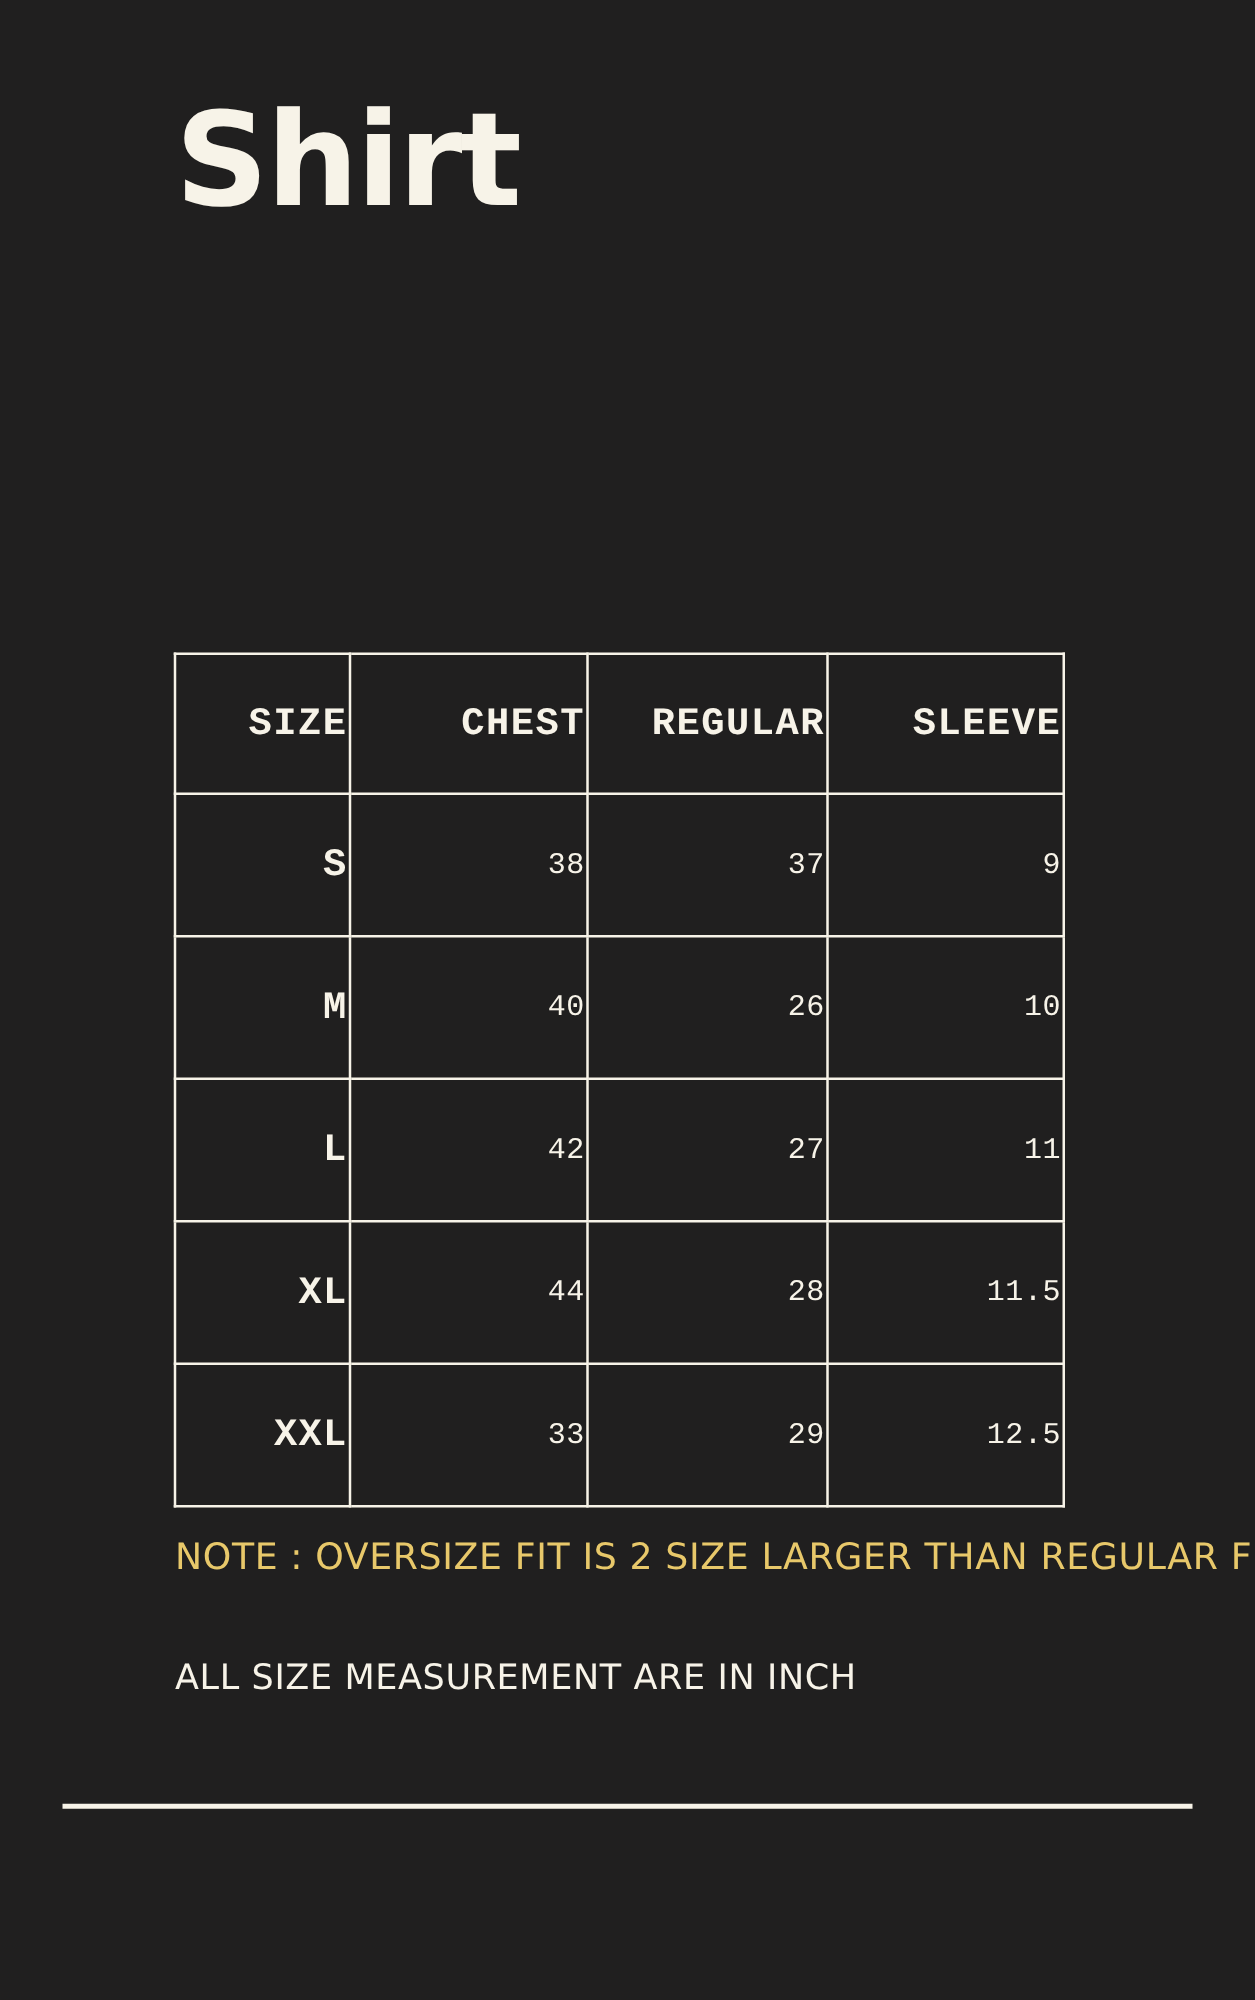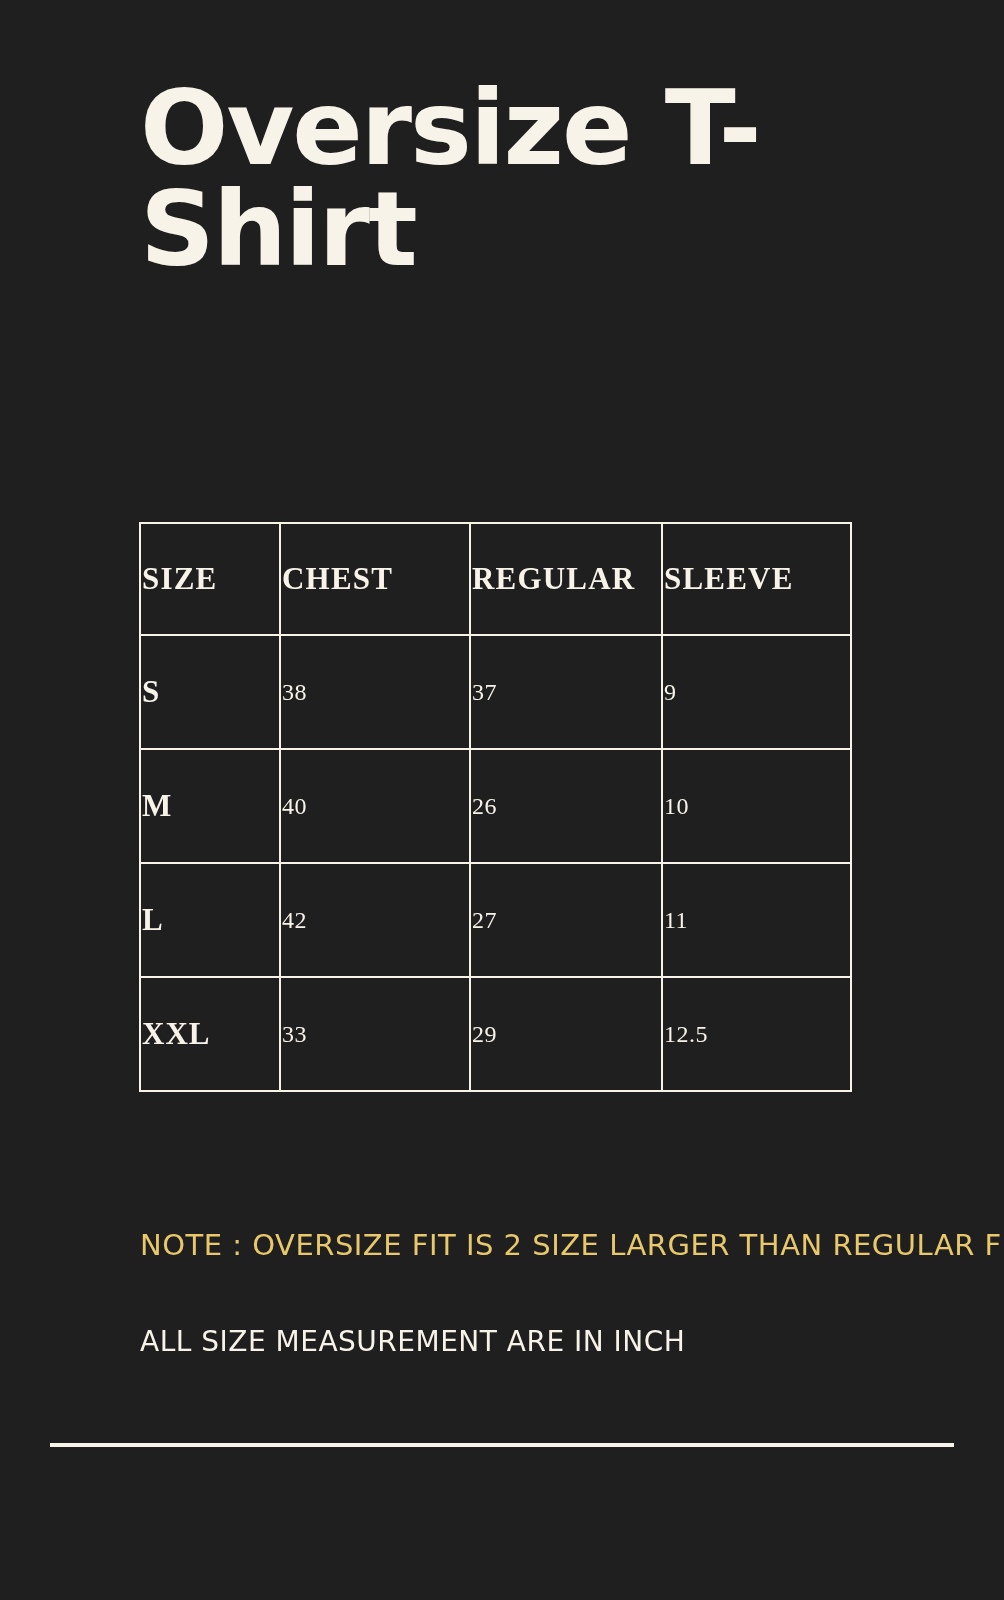--- a/index.html
+++ b/index.html
@@ -47,23 +47,23 @@
     width: 711px;
   }
   table.size-chart {
     border-collapse: collapse;
     width: 711px;
     table-layout: fixed;
   }
   table.size-chart th,
   table.size-chart td {
     border: 2px solid #f7f3e8;
-    text-align: left;
+    text-align: right;
     color: #f7f3e8;
-    font-family: Liberation Serif, serif;
+    font-family: Liberation Mono, monospace;
   }
   table.size-chart th {
     height: 108px;
     font-size: 31px;
     font-weight: bold;
     letter-spacing: 1.2px;
   }
   table.size-chart td {
     height: 110px;
     font-size: 24px;
@@ -111,21 +111,20 @@
     height: 4px;
     background: #f7f3e8;
   }
 </style>
 </head>
 <body>
 
 <div class="page">
 
   <div class="title">
-    <span class="line">Oversize T-</span>
     <span class="line">Shirt</span>
   </div>
 
   <div class="table-wrap">
     <table class="size-chart">
       <colgroup>
         <col class="c-size">
         <col class="c-chest">
         <col class="c-length">
         <col class="c-sleeve">
@@ -151,20 +150,26 @@
           <td>26</td>
           <td>10</td>
         </tr>
         <tr>
           <td class="size-col">L</td>
           <td>42</td>
           <td>27</td>
           <td>11</td>
         </tr>
         <tr>
+          <td class="size-col">XL</td>
+          <td>44</td>
+          <td>28</td>
+          <td>11.5</td>
+        </tr>
+        <tr>
           <td class="size-col">XXL</td>
           <td>33</td>
           <td>29</td>
           <td>12.5</td>
         </tr>
       </tbody>
     </table>
   </div>
 
   <div class="note">NOTE : OVERSIZE FIT IS 2 SIZE LARGER THAN REGULAR FIT</div>

